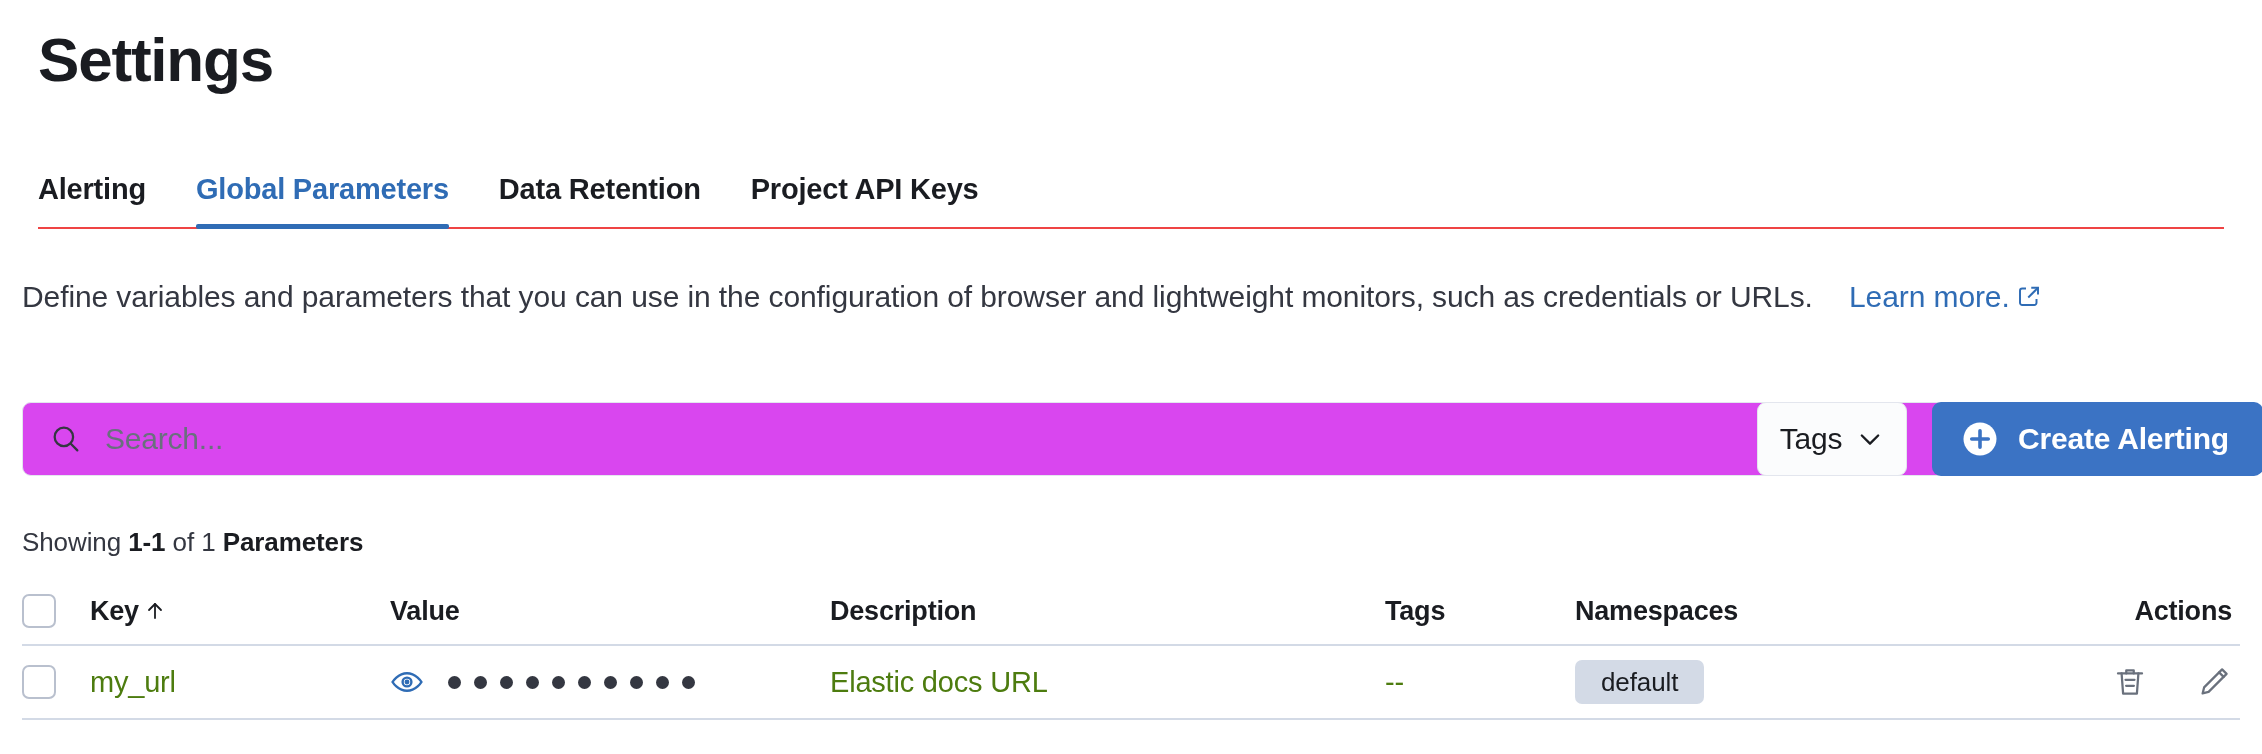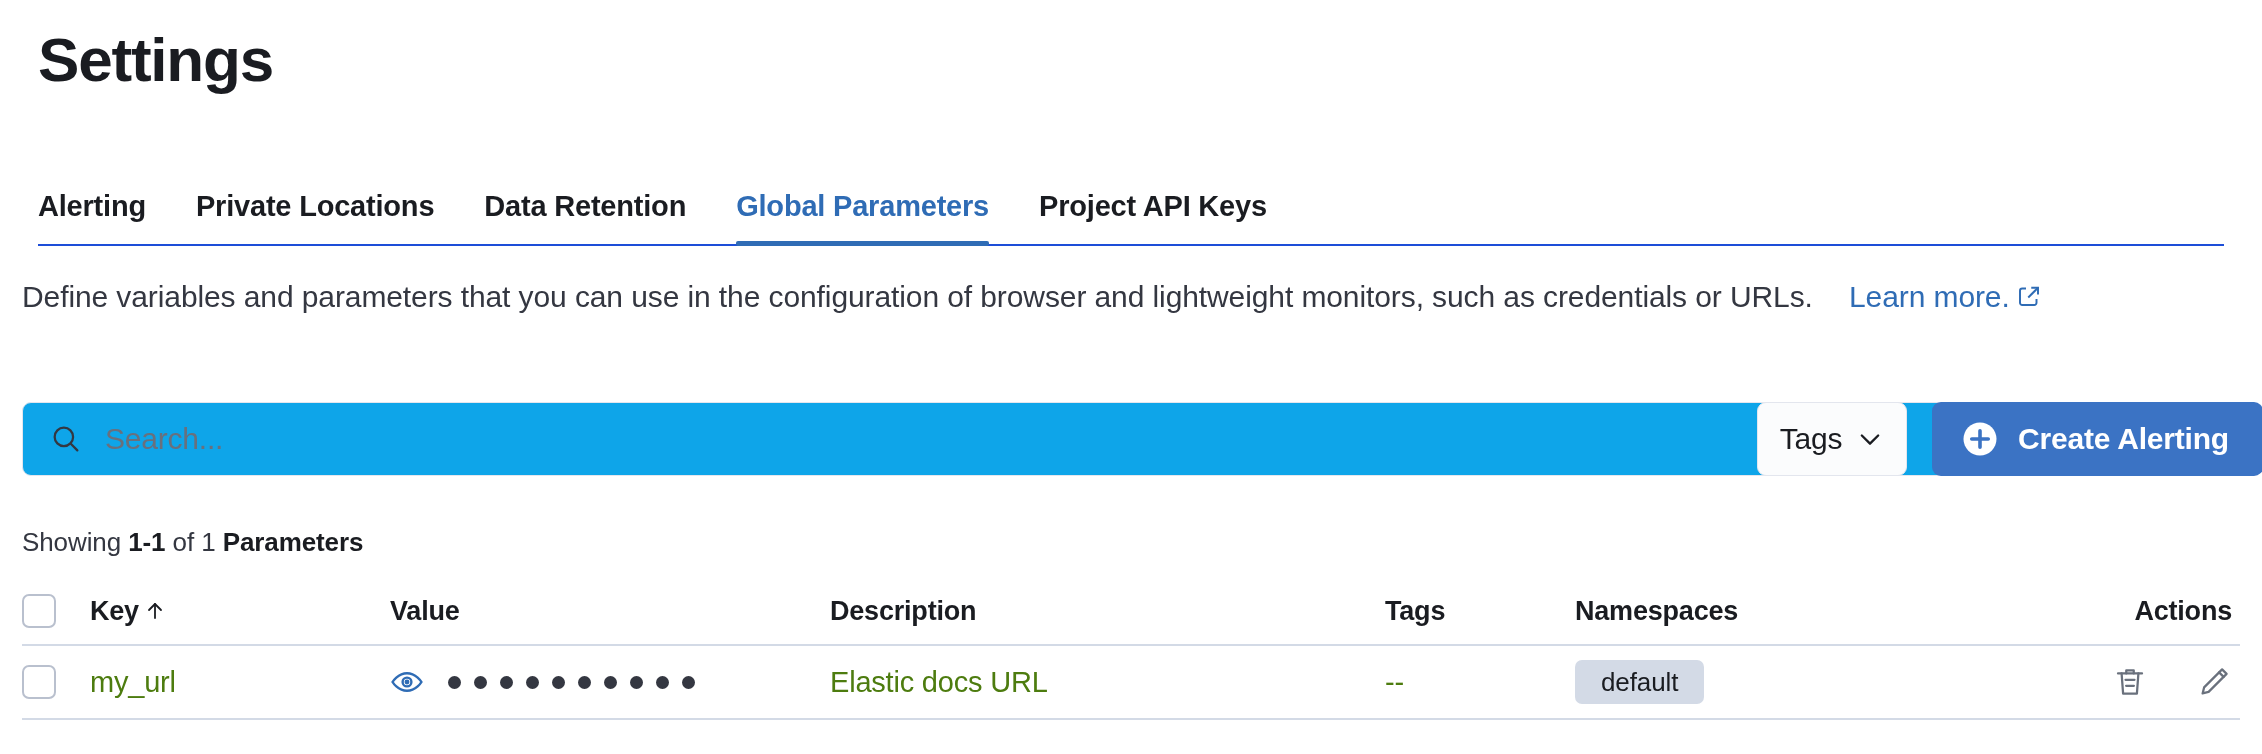--- a/index.html
+++ b/index.html
@@ -27,26 +27,26 @@
     line-height: 76px;
     font-weight: 700;
     letter-spacing: -1.2px;
     color: #1a1c21;
   }
 
   
   .tabs {
     position: absolute;
     left: 38px;
-    top: 168px;
+    top: 151px;
     width: 2186px;
     height: 78px;
     display: flex;
     align-items: flex-start;
-    border-bottom: 2px solid #1d4ed8;
+    border-bottom: 2px solid #ef4444;
   }
   .tab {
     position: relative;
     height: 76px;
     display: flex;
     align-items: center;
     padding: 0 0 0 0;
     margin-right: 50px;
     font-size: 29px;
     font-weight: 700;
@@ -97,21 +97,21 @@
     top: 402px;
     width: 2218px;
     height: 74px;
   }
   .search-box {
     position: absolute;
     left: 0;
     top: 0;
     width: 2047px;
     height: 74px;
-    background: #0ea5e9;
+    background: #d946ef;
     border: 1px solid #e3e6ee;
     border-radius: 9px;
     display: flex;
     align-items: center;
     padding: 0 26px;
     cursor: text;
     justify-content: flex-end;
   }
   .search-icon {
     flex: 0 0 auto;
@@ -271,23 +271,22 @@
 </style>
 </head>
 <body>
 
 <div class="page">
 
   <div class="page-title">Settings</div>
 
   <div class="tabs">
     <div class="tab">Alerting</div>
-    <div class="tab">Private Locations</div>
+    <div class="tab active">Global Parameters</div>
     <div class="tab">Data Retention</div>
-    <div class="tab active">Global Parameters</div>
     <div class="tab">Project API Keys</div>
   </div>
 
   <div class="description">
     <span>Define variables and parameters that you can use in the configuration of browser and lightweight monitors, such as credentials or URLs. </span><a class="link" href="#">Learn more.</a><span class="ext-icon"><svg width="24" height="24" viewBox="0 0 16 16" fill="none" stroke="#2f6cb5" stroke-width="1.3">
           <path d="M6 3H3.5A1.5 1.5 0 0 0 2 4.5v8A1.5 1.5 0 0 0 3.5 14h8a1.5 1.5 0 0 0 1.5-1.5V10"></path>
           <path d="M9.5 2.5H14V7"></path>
           <path d="M14 2.5L7.5 9"></path>
         </svg></span>
   </div>

